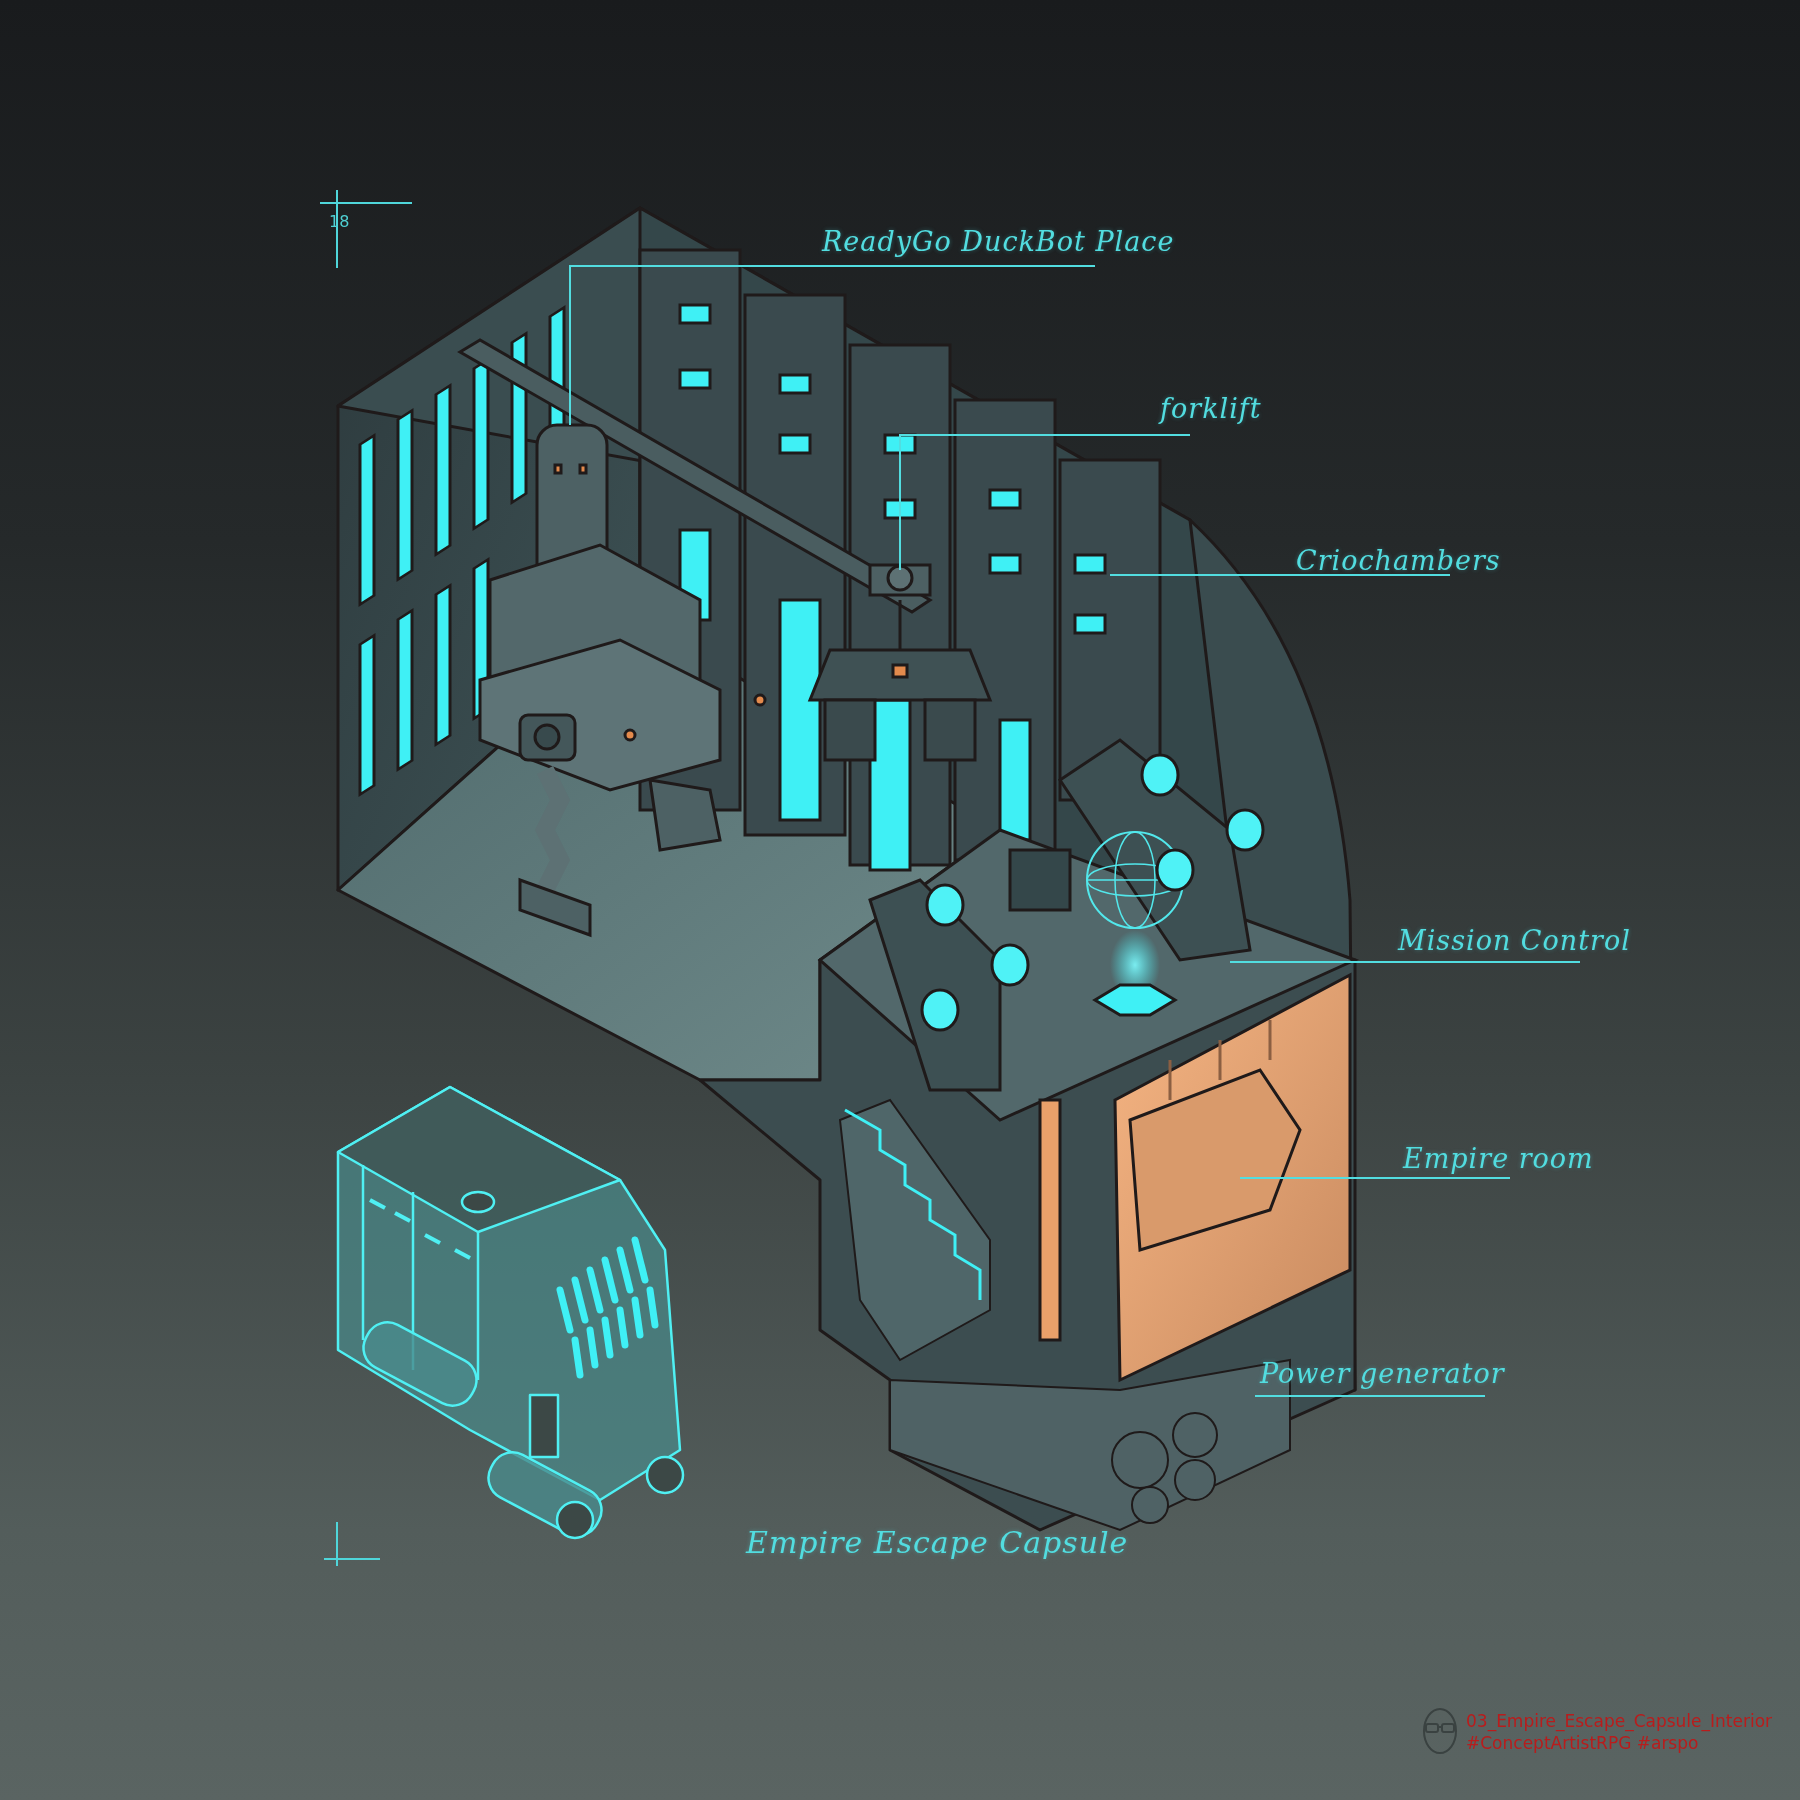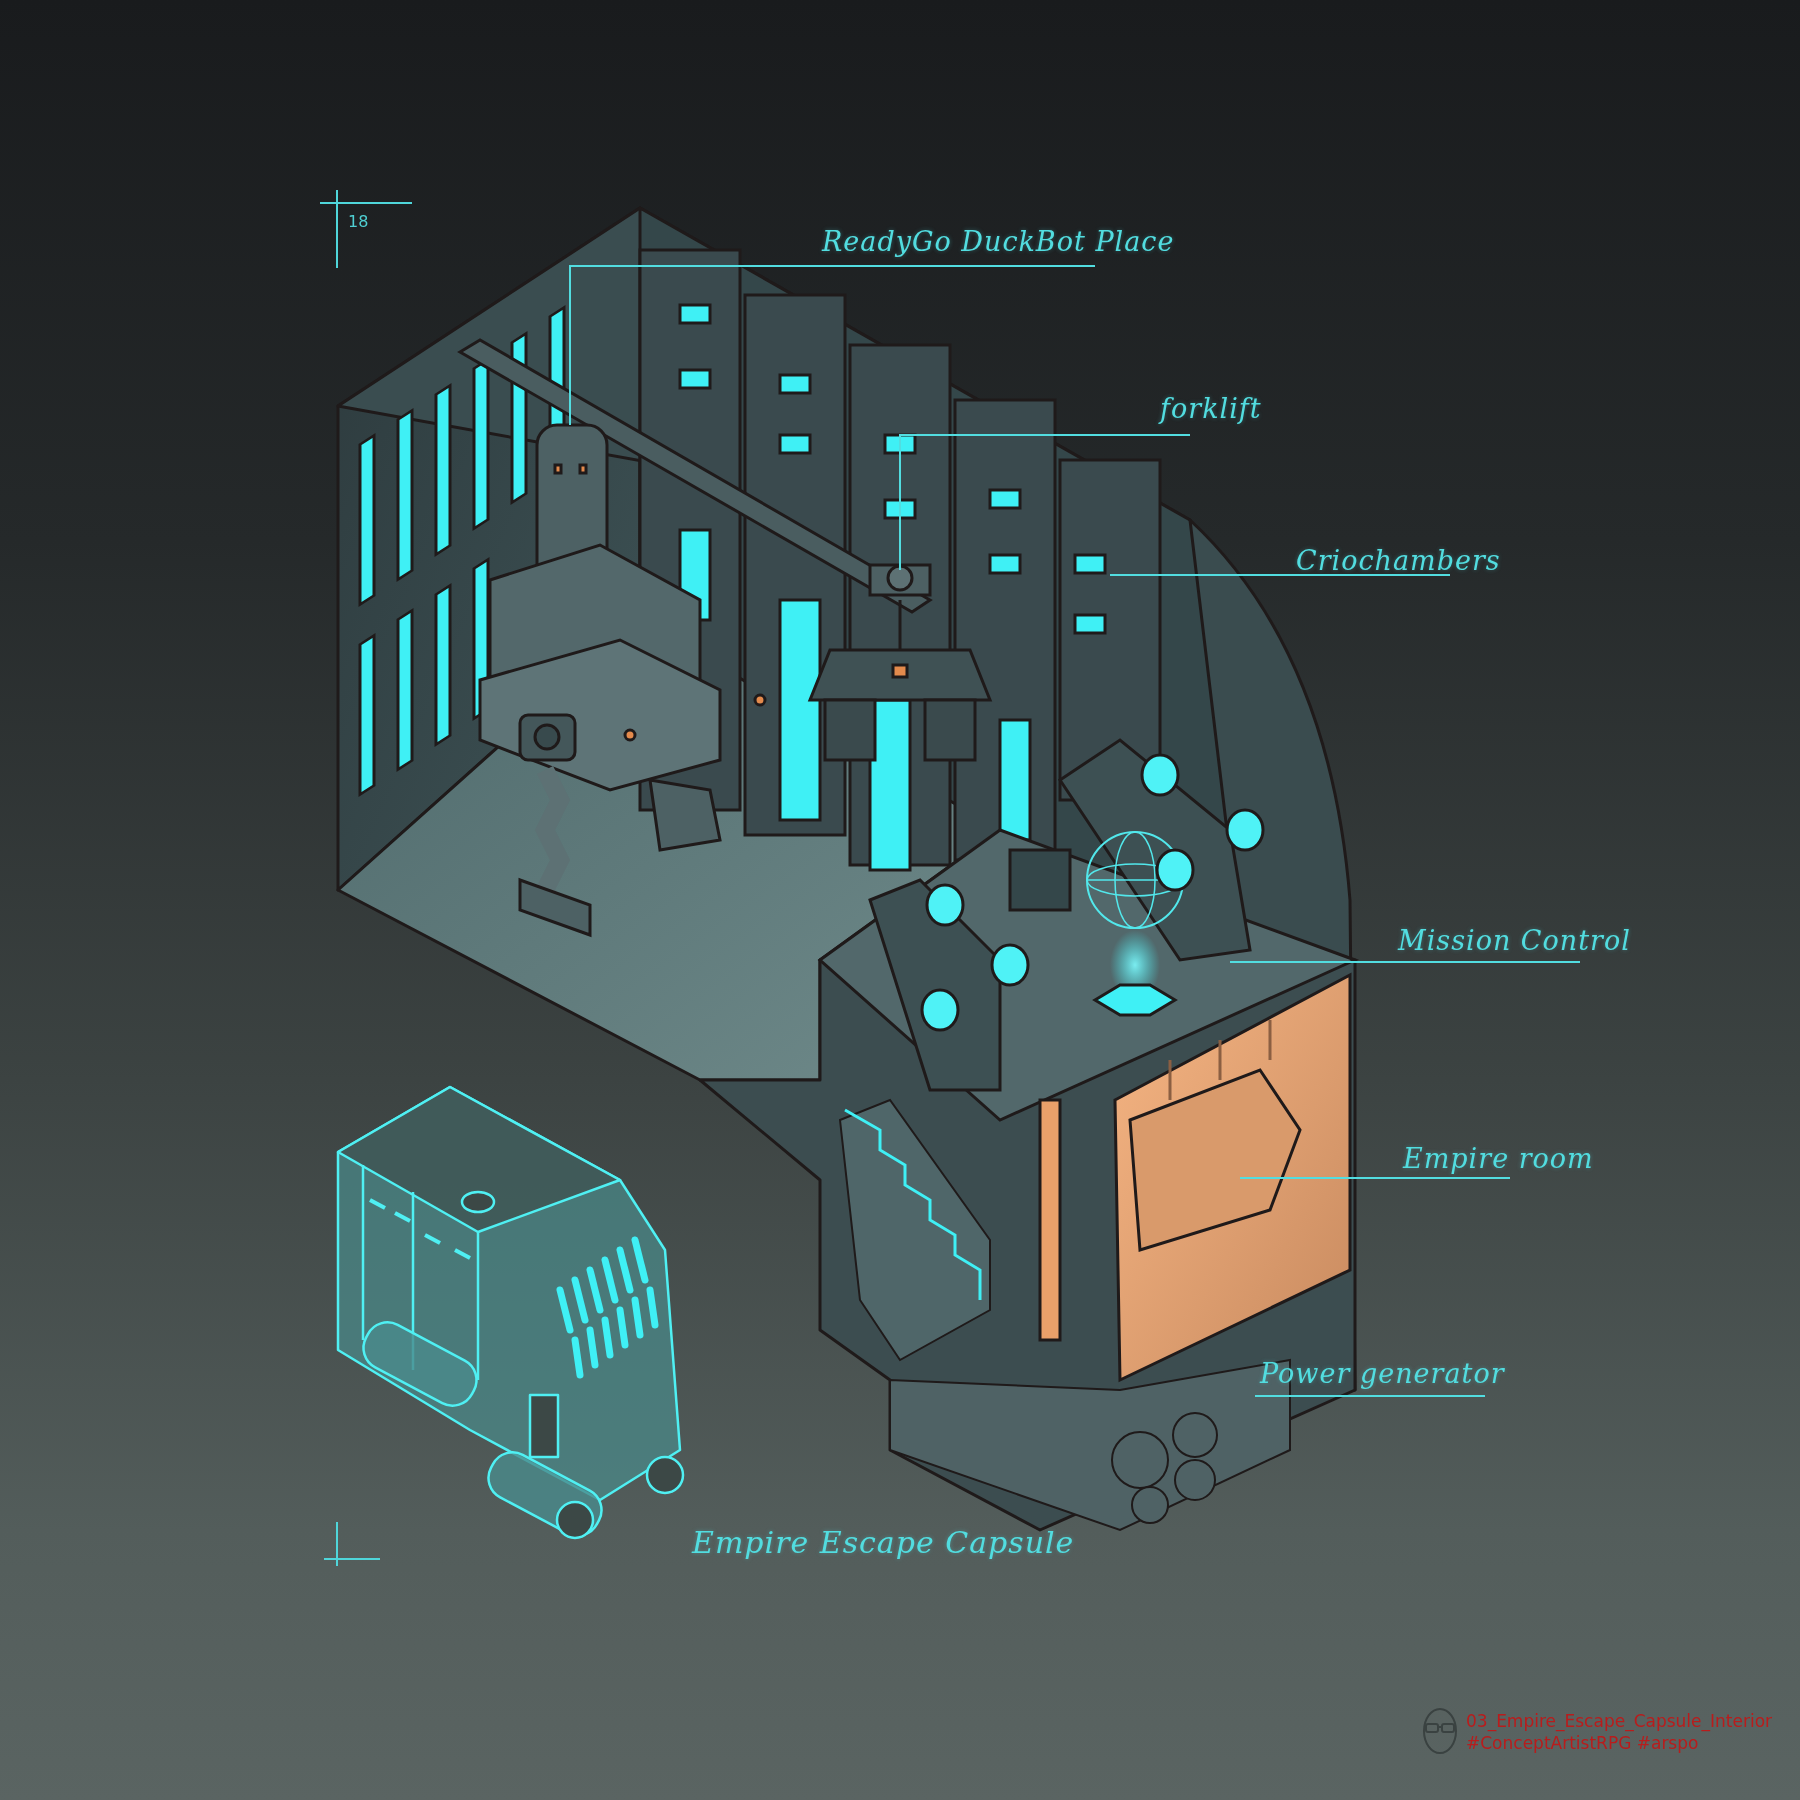--- a/index.html
+++ b/index.html
@@ -15,21 +15,21 @@
     color: #52dde0;
     font-family: "DejaVu Serif", serif;
     font-style: italic;
     font-size: 27px;
     letter-spacing: 1px;
     white-space: nowrap;
     text-shadow: 0 0 4px rgba(82,221,224,0.35);
   }
   .label.title { font-size: 30px; }
   .page-num {
-    position: absolute; left: 348px; top: 212px;
+    position: absolute; left: 329px; top: 212px;
     color: #4fcfd2; font-size: 16px; font-family: "DejaVu Sans", sans-serif;
   }
   .credit {
     position: absolute; left: 1466px; top: 1710px;
     color: #b91c1c; font-family: "DejaVu Sans", sans-serif; font-size: 17px; line-height: 22px;
   }
   .credit-icon { position: absolute; left: 1420px; top: 1706px; width: 40px; height: 50px; }
 </style>
 </head>
 <body>
@@ -238,21 +238,21 @@
 
 <div class="page-num">18</div>
 
 <div class="label" style="left:822px; top:226px;">ReadyGo DuckBot  Place</div>
 <div class="label" style="left:1112px; top:393px;margin-left:48px;">forklift</div>
 <div class="label" style="left:1296px; top:537px;margin-top:8px;">Criochambers</div>
 <div class="label" style="left:1398px; top:925px;">Mission Control</div>
 <div class="label" style="left:1403px; top:1143px;">Empire room</div>
 <div class="label" style="left:1260px; top:1358px;">Power generator</div>
 
-<div class="label title" style="left:692px; top:1525px;">Empire Escape Capsule</div>
+<div class="label title" style="left:746px; top:1525px;">Empire Escape Capsule</div>
 
 <svg class="credit-icon" viewBox="0 0 40 50">
   <ellipse cx="20" cy="25" rx="16" ry="22" fill="none" stroke="#3a4241" stroke-width="2"></ellipse>
   <rect x="6" y="18" width="12" height="8" rx="2" fill="none" stroke="#3a4241" stroke-width="2"></rect>
   <rect x="22" y="18" width="12" height="8" rx="2" fill="none" stroke="#3a4241" stroke-width="2"></rect>
   <line x1="18" y1="21" x2="22" y2="21" stroke="#3a4241" stroke-width="2"></line>
 </svg>
 <div class="credit">
   <div>03_Empire_Escape_Capsule_Interior</div>
   <div>#ConceptArtistRPG #arspo</div>

